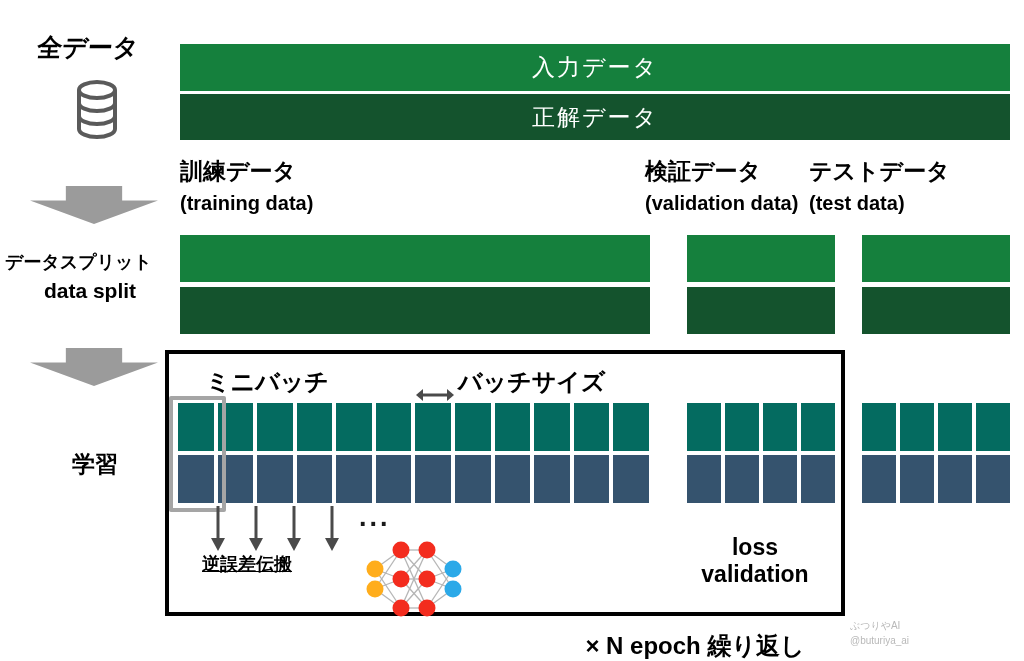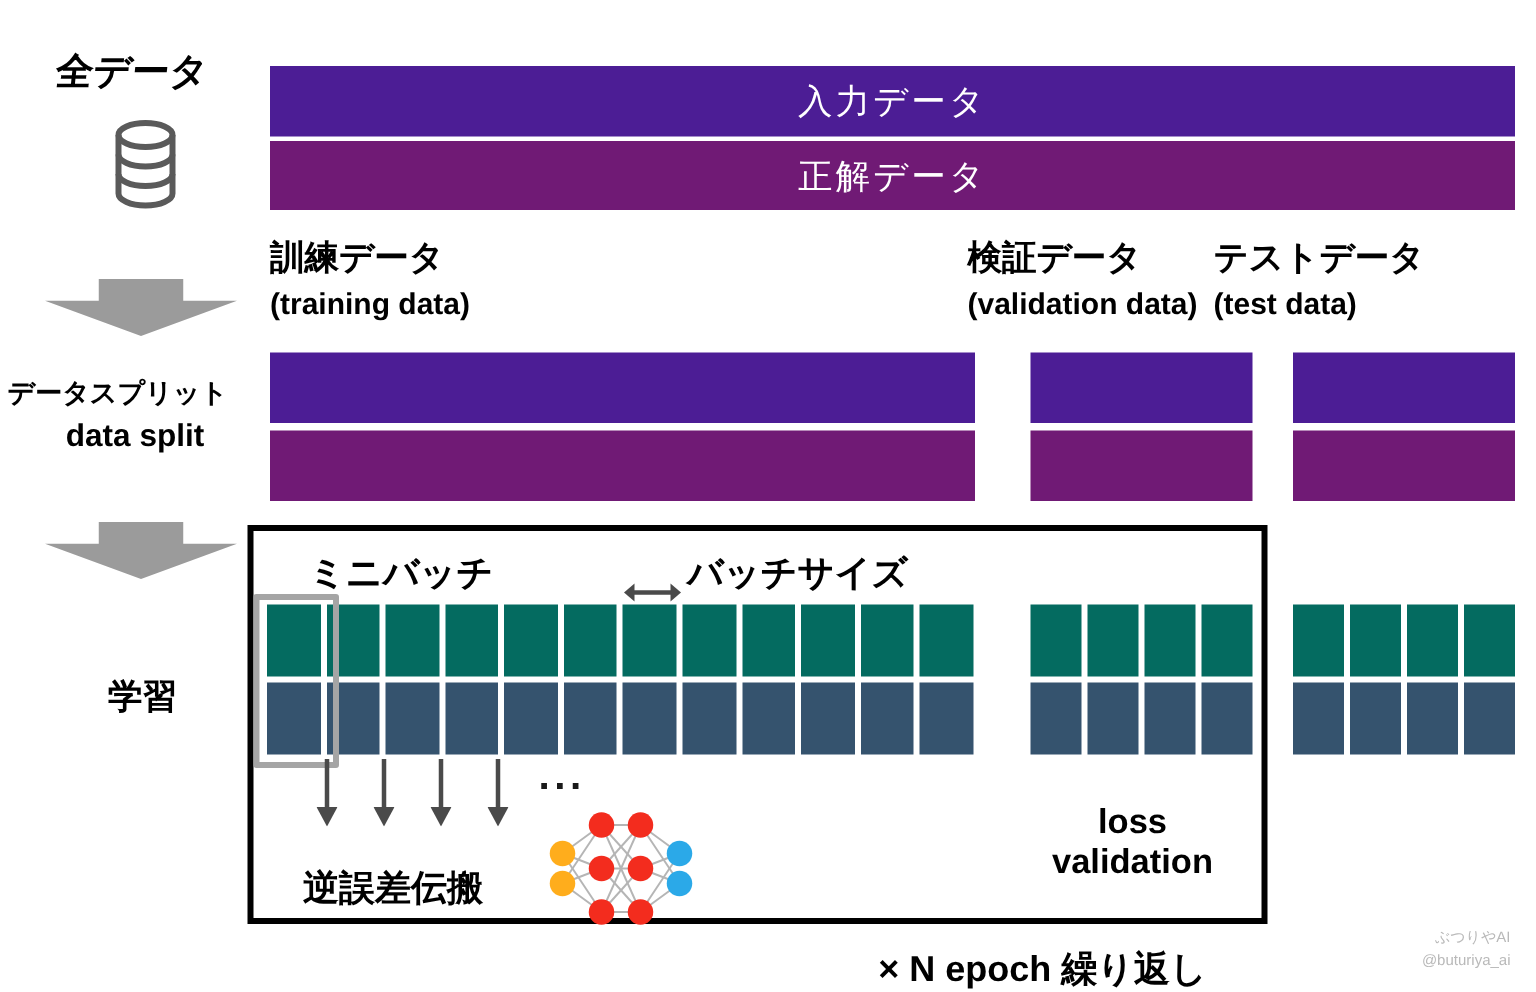--- a/index.html
+++ b/index.html
@@ -7,22 +7,22 @@
   .canvas {
     position:relative; width:1024px; height:661px; background:#ffffff;
     font-family:"Liberation Sans","DejaVu Sans",sans-serif; color:#000;
     overflow:hidden;
   }
   .abs { position:absolute; }
 
   
   .bar { position:absolute; display:flex; align-items:center; justify-content:center;
          color:#fff; font-size:23px; font-weight:500; letter-spacing:2px; }
-  .bar-teal  { background:#4c1d95; }
-  .bar-slate { background:#701a75; }
+  .bar-teal  { background:#15803d; }
+  .bar-slate { background:#14532d; }
 
   
   .src-label { font-size:25px; font-weight:bold; transform:skewX(-6deg); text-align:center; }
   .split-label-jp { font-size:18px; font-weight:bold; line-height:28px; text-align:left; }
   .split-label-en { font-size:21px; font-weight:bold; line-height:30px; text-align:center; }
   .learn-label { font-size:23px; font-weight:bold; text-align:center; }
 
   
   .block-arrow {
     position:absolute; width:128px; height:38px; background:#9B9B9B;
@@ -47,21 +47,21 @@
 
   .highlight-rect { position:absolute; left:169px; top:396px; width:57px; height:116px;
                     border:4px solid #A5A5A5; border-radius:2px; background:transparent; }
 
   .ellipsis { position:absolute; font-size:27px; font-weight:bold; letter-spacing:3px; color:#1a1a1a; }
 
   .val-loss { position:absolute; text-align:center; font-size:23px; font-weight:bold; line-height:27px; }
 
   .epoch-note { position:absolute; font-size:24px; font-weight:bold; text-align:center; }
 
-  .watermark { position:absolute; text-align:right; font-size:10px; line-height:15px; color:#B9B9B9; }
+  .watermark { position:absolute; text-align:left; font-size:10px; line-height:15px; color:#B9B9B9; }
 
   svg { display:block; }
 </style>
 </head>
 <body>
 
 <div class="canvas">
 
   <div class="abs src-label" style="left:28px; top:31px; width:120px;">全データ</div>
 
@@ -203,21 +203,21 @@
   </span>
   <span class="abs" style="left:325px; top:506px;">
     <svg width="14" height="45" viewBox="0 0 14 45">
         <line x1="7" y1="0" x2="7" y2="33" stroke="#4A4A4A" stroke-width="3"></line>
         <polygon points="0,32 14,32 7,45" fill="#4A4A4A"></polygon>
       </svg>
   </span>
 
   <div class="ellipsis" style="left:359px; top:502px;">...</div>
 
-  <div class="inbox-label" style="left:202px; top:576px; font-size:24px;">逆誤差伝搬</div>
+  <div class="inbox-label" style="left:202px; top:552px; font-size:18px;text-decoration:underline;">逆誤差伝搬</div>
 
   <span class="abs" style="left:366px; top:541px;">
     <svg width="96" height="76" viewBox="0 0 96 76">
       <g stroke="#B5B5B5" stroke-width="1.3">
         <line x1="9" y1="28" x2="35" y2="9"></line>
           <line x1="9" y1="28" x2="35" y2="38"></line>
           <line x1="9" y1="28" x2="35" y2="67"></line>
         <line x1="9" y1="48" x2="35" y2="9"></line>
           <line x1="9" y1="48" x2="35" y2="38"></line>
           <line x1="9" y1="48" x2="35" y2="67"></line>

